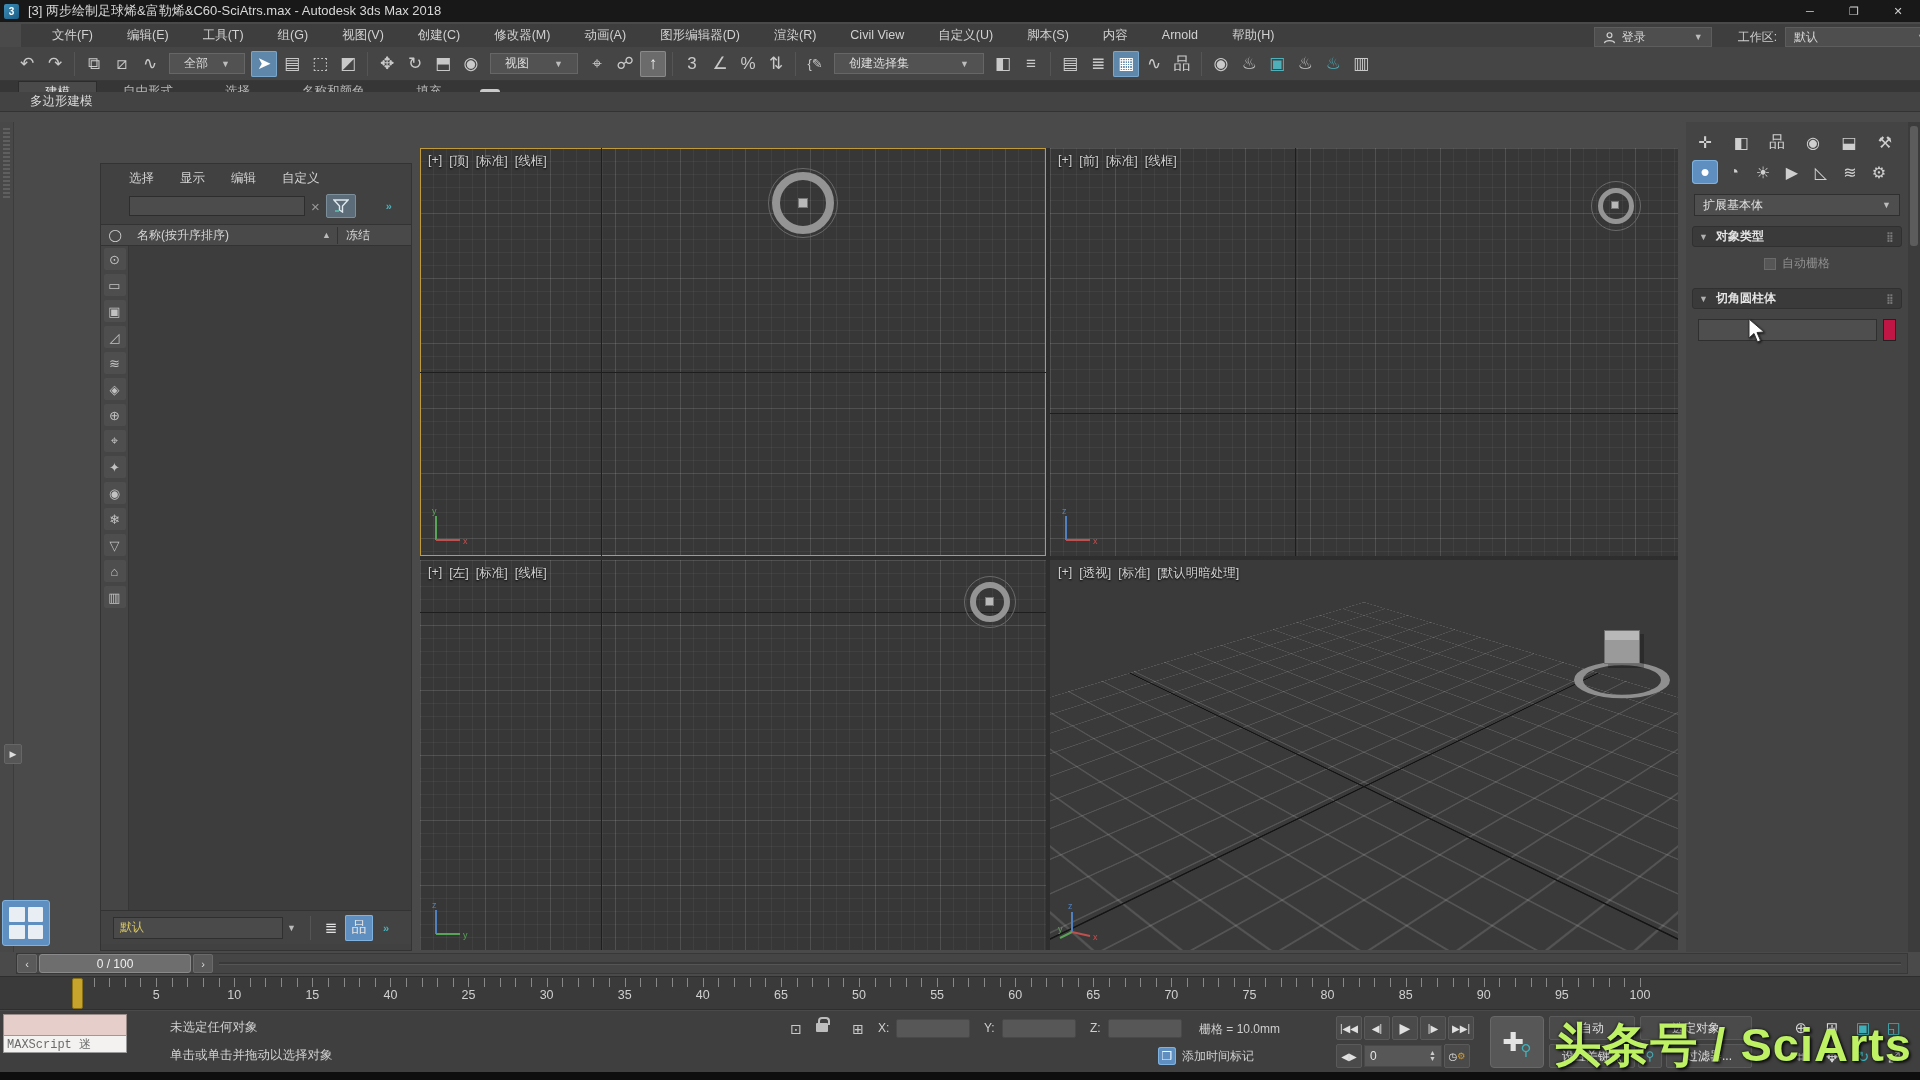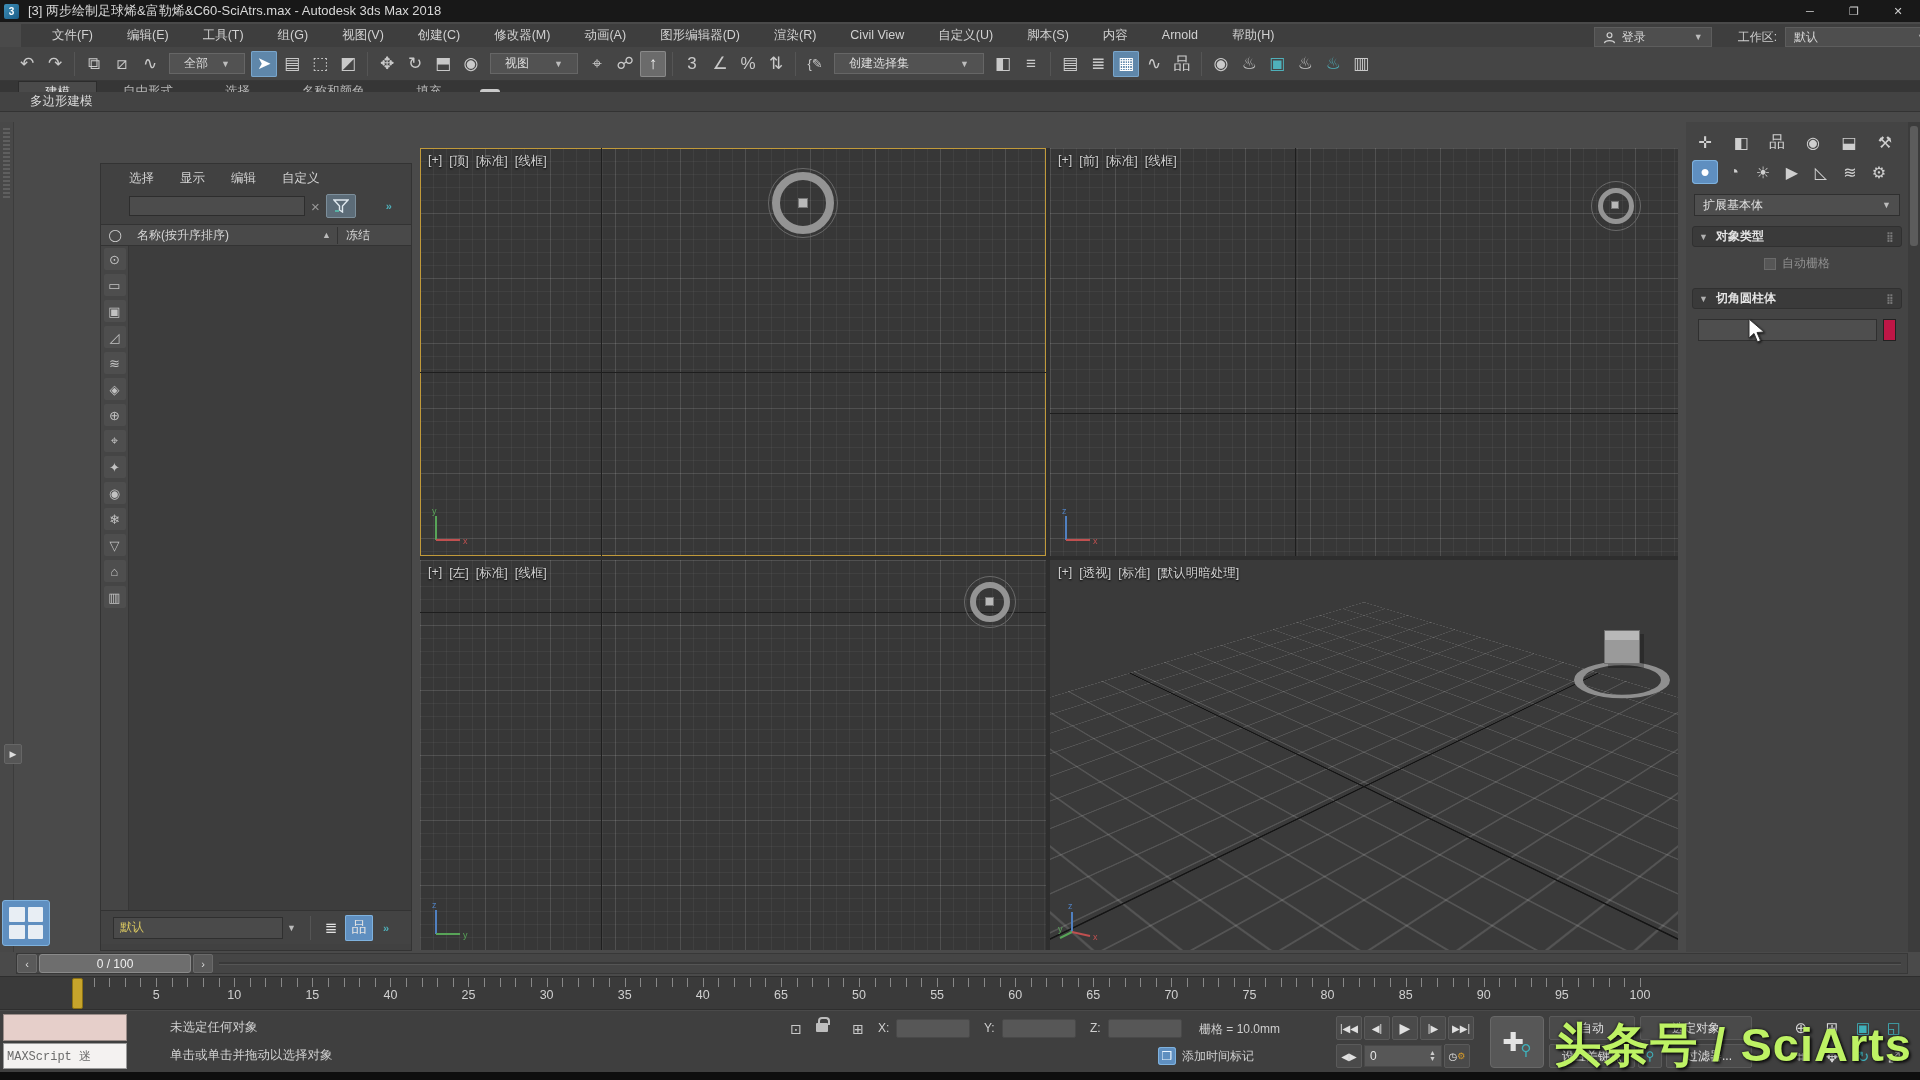--- a/index.html
+++ b/index.html
@@ -174,21 +174,21 @@
   .ruler-labels span { width:78.1px; text-align:center; color:#d0d0d0; font-size:12.5px; }
   .frame-marker { position:absolute; left:72px; top:1px; width:11px; height:31px; background:#c7a42b;
     border:1px solid #8a7014; border-radius:2px; }
   .curve-btn { position:absolute; left:18px; top:980px; width:40px; height:26px; color:#4fb0ba;
     font-size:16px; display:flex; align-items:center; }
   .curve-btn .lines { color:#9a9a9a; font-size:8px; letter-spacing:1px; margin-right:2px; line-height:3px; }
 
   
   .statusbar { position:absolute; left:0; top:1011px; width:1920px; height:61px; background:#3f3f3f; }
   .mxs-pink { position:absolute; left:3px; top:3px; width:124px; height:27px; background:#e6cfca; border:1px solid #9a8c88; }
-  .mxs-white { position:absolute; left:3px; top:32px; width:124px; height:26px; background:#f4f2f1; border:1px solid #9a9a9a;
+  .mxs-white { position:absolute; left:3px; top:24px; width:124px; height:18px; background:#f4f2f1; border:1px solid #9a9a9a;
     color:#6b6b6b; font-family:"Liberation Mono","DejaVu Sans Mono",monospace; font-size:12px; display:flex; align-items:center; padding-left:3px; overflow:hidden; white-space:nowrap; }
   .status-line1 { position:absolute; left:170px; top:8px; color:#d2d2d2; font-size:12.5px; }
   .status-line2 { position:absolute; left:170px; top:36px; color:#d2d2d2; font-size:12.5px; }
   .iso-btn { position:absolute; top:8px; width:20px; height:20px; color:#c9c9c9; font-size:14px;
     display:flex; align-items:center; justify-content:center; }
   .lock { position:absolute; left:816px; top:12px; width:12px; height:9px; background:#bdbdbd; border-radius:1px; }
   .lock::before { content:""; position:absolute; left:2px; top:-6px; width:8px; height:6px;
     border:2px solid #bdbdbd; border-bottom:none; border-radius:4px 4px 0 0; }
   .coord-label { position:absolute; top:10px; color:#cfcfcf; }
   .coord-field { position:absolute; top:8px; width:74px; height:19px; background:#575757; border:1px solid #494949; border-radius:2px; }

